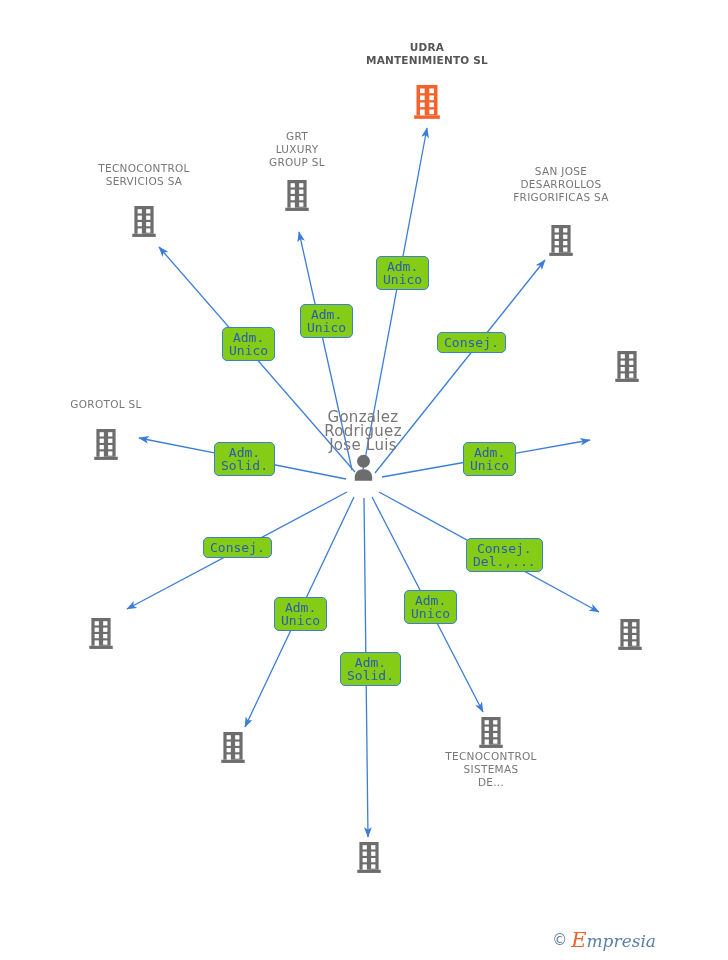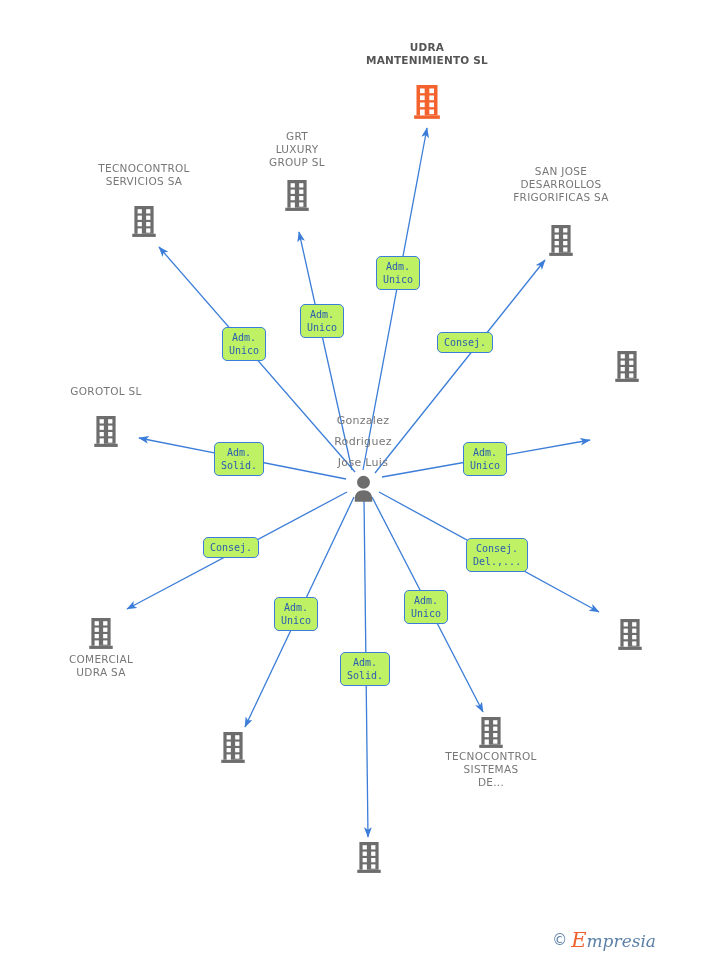--- a/index.html
+++ b/index.html
@@ -40,26 +40,26 @@
     font-weight: bold;
     font-size: 10.5px;
     letter-spacing: 0.2px;
   }
   .node-icon {
     display: block;
     margin: 0 auto;
   }
   .edge-label {
     position: absolute;
-    background: #bef264;
+    background: #84cc16;
     border: 1px solid #3b7dd8;
     border-radius: 5px;
     color: #2a5db0;
     font-family: "DejaVu Sans Mono", monospace;
-    font-size: 10px;
+    font-size: 13px;
     line-height: 13px;
     text-align: center;
     padding: 3px 6px;
     white-space: pre-line;
     box-sizing: border-box;
     user-select: none;
   }
   .watermark {
     position: absolute;
     right: 8px;
@@ -197,21 +197,21 @@
             <rect x="6" y="9" width="4" height="4" fill="#ffffff"></rect>
             <rect x="14" y="9" width="4" height="4" fill="#ffffff"></rect>
             <rect x="6" y="15" width="4" height="4" fill="#ffffff"></rect>
             <rect x="14" y="15" width="4" height="4" fill="#ffffff"></rect>
             <rect x="6" y="21" width="4" height="5" fill="#ffffff"></rect>
             <rect x="14" y="21" width="4" height="4" fill="#ffffff"></rect>
           </svg>
         </div>
       </div>
       <div class="node" style="width: 170px; left: 21px; top: 385px;">
-        <div class="node-label" style="margin-bottom: 18px;">GOROTOL SL</div>
+        <div class="node-label" style="margin-bottom: 18px; margin-top: 13px;">GOROTOL SL</div>
         <div>
           <svg class="node-icon" width="26" height="32" viewBox="0 0 24 30">
             <rect x="3" y="0" width="18" height="26" fill="#6d6d6d"></rect>
             <rect x="1" y="26" width="22" height="3" fill="#6d6d6d"></rect>
             <rect x="6" y="3" width="4" height="4" fill="#ffffff"></rect>
             <rect x="14" y="3" width="4" height="4" fill="#ffffff"></rect>
             <rect x="6" y="9" width="4" height="4" fill="#ffffff"></rect>
             <rect x="14" y="9" width="4" height="4" fill="#ffffff"></rect>
             <rect x="6" y="15" width="4" height="4" fill="#ffffff"></rect>
             <rect x="14" y="15" width="4" height="4" fill="#ffffff"></rect>
@@ -228,22 +228,20 @@
             <rect x="6" y="3" width="4" height="4" fill="#ffffff"></rect>
             <rect x="14" y="3" width="4" height="4" fill="#ffffff"></rect>
             <rect x="6" y="9" width="4" height="4" fill="#ffffff"></rect>
             <rect x="14" y="9" width="4" height="4" fill="#ffffff"></rect>
             <rect x="6" y="15" width="4" height="4" fill="#ffffff"></rect>
             <rect x="14" y="15" width="4" height="4" fill="#ffffff"></rect>
             <rect x="6" y="21" width="4" height="5" fill="#ffffff"></rect>
             <rect x="14" y="21" width="4" height="4" fill="#ffffff"></rect>
           </svg>
         </div>
-        <div class="node-label" style="margin-top: 3px;">COMERCIAL
-UDRA SA</div>
       </div>
       <div class="node" style="width: 170px; left: 148px; top: 732px;">
         <div>
           <svg class="node-icon" width="26" height="32" viewBox="0 0 24 30">
             <rect x="3" y="0" width="18" height="26" fill="#6d6d6d"></rect>
             <rect x="1" y="26" width="22" height="3" fill="#6d6d6d"></rect>
             <rect x="6" y="3" width="4" height="4" fill="#ffffff"></rect>
             <rect x="14" y="3" width="4" height="4" fill="#ffffff"></rect>
             <rect x="6" y="9" width="4" height="4" fill="#ffffff"></rect>
             <rect x="14" y="9" width="4" height="4" fill="#ffffff"></rect>
@@ -299,21 +297,21 @@
             <rect x="6" y="9" width="4" height="4" fill="#ffffff"></rect>
             <rect x="14" y="9" width="4" height="4" fill="#ffffff"></rect>
             <rect x="6" y="15" width="4" height="4" fill="#ffffff"></rect>
             <rect x="14" y="15" width="4" height="4" fill="#ffffff"></rect>
             <rect x="6" y="21" width="4" height="5" fill="#ffffff"></rect>
             <rect x="14" y="21" width="4" height="4" fill="#ffffff"></rect>
           </svg>
         </div>
       </div>
       <div class="node" style="width: 160px; left: 283px; top: 410px;">
-        <div class="node-label" style="font-size: 11px; line-height: 21px;">Gonzalez
+        <div class="node-label" style="font-size: 15px; line-height: 14px;">Gonzalez
 Rodriguez
 Jose Luis</div>
         <div style="margin-top: 2px;">
           <svg class="node-icon" width="25" height="27" viewBox="0 0 24 26">
             <circle cx="12" cy="7" r="6.2" fill="#6d6d6d"></circle>
             <path d="M12 14.6c-5.2 0-8.4 3.2-8.4 8.2v3h16.8v-3c0-5-3.2-8.2-8.4-8.2z" fill="#6d6d6d"></path>
           </svg>
         </div>
       </div>
     </div>

